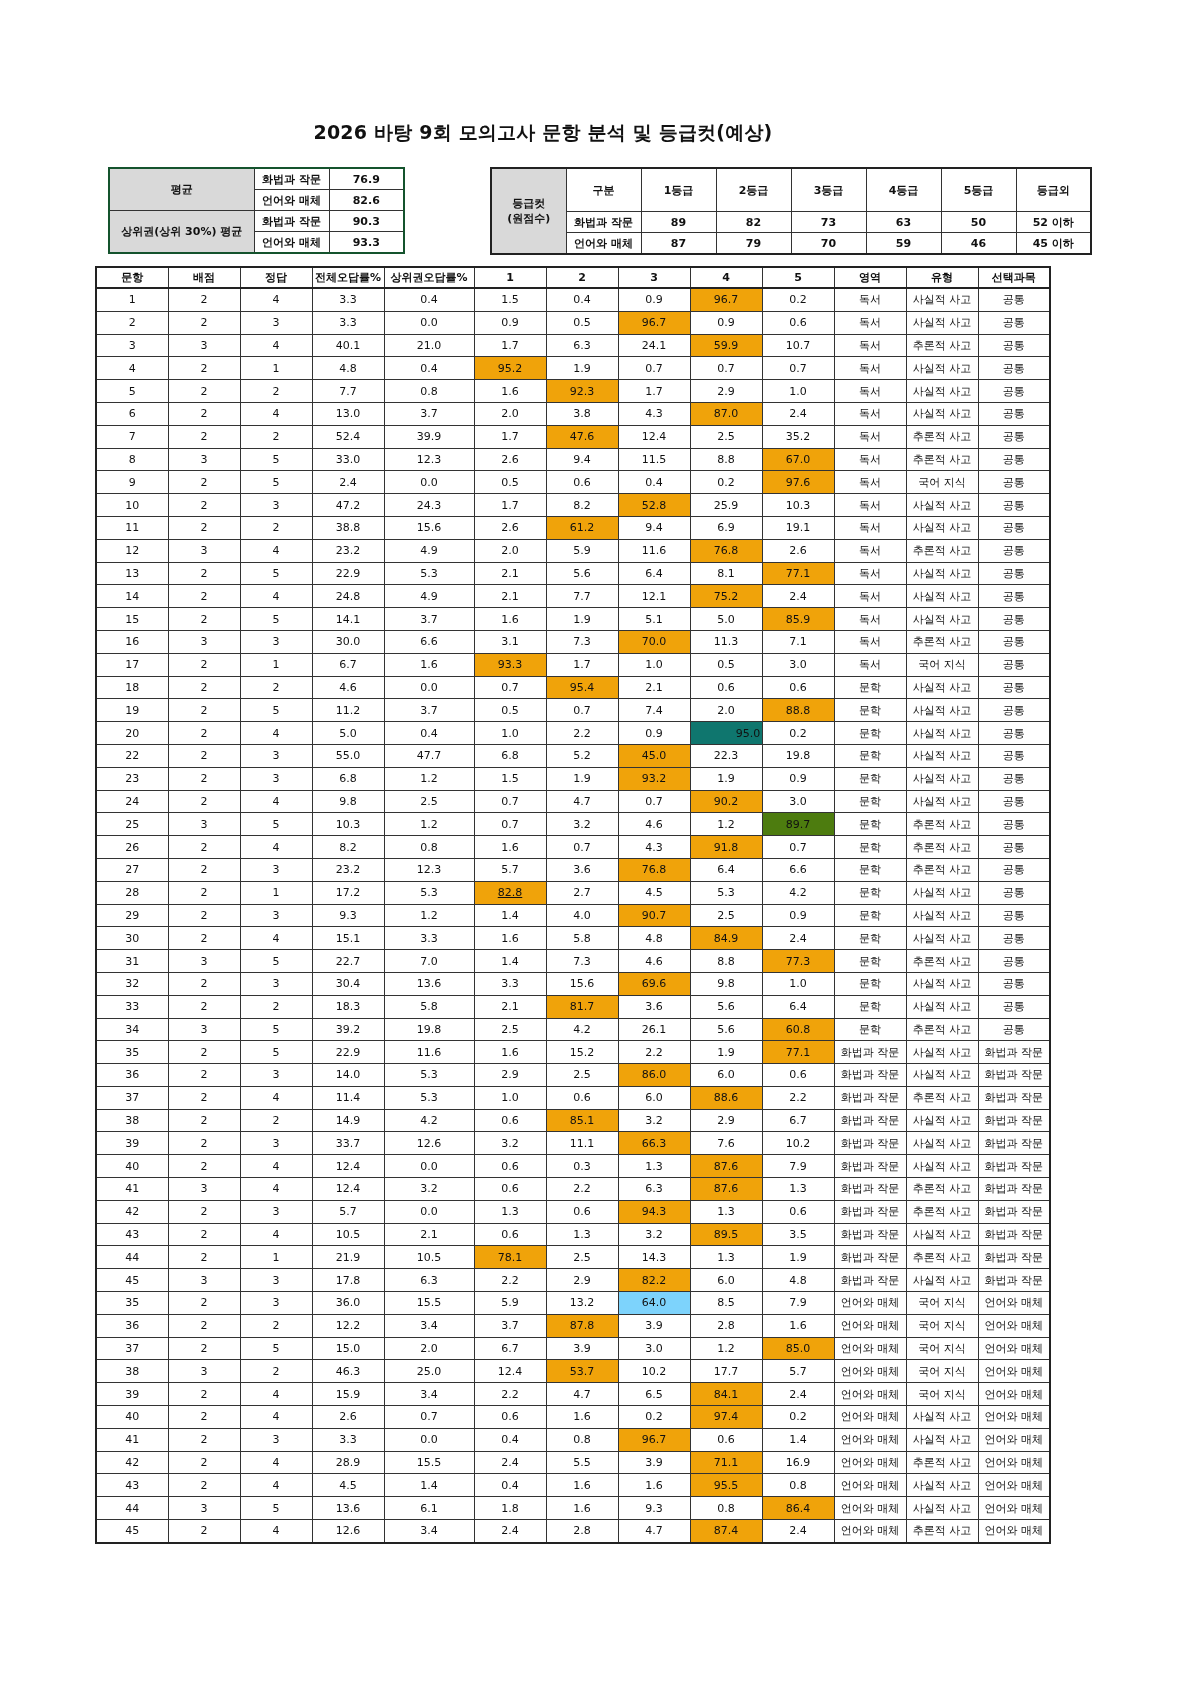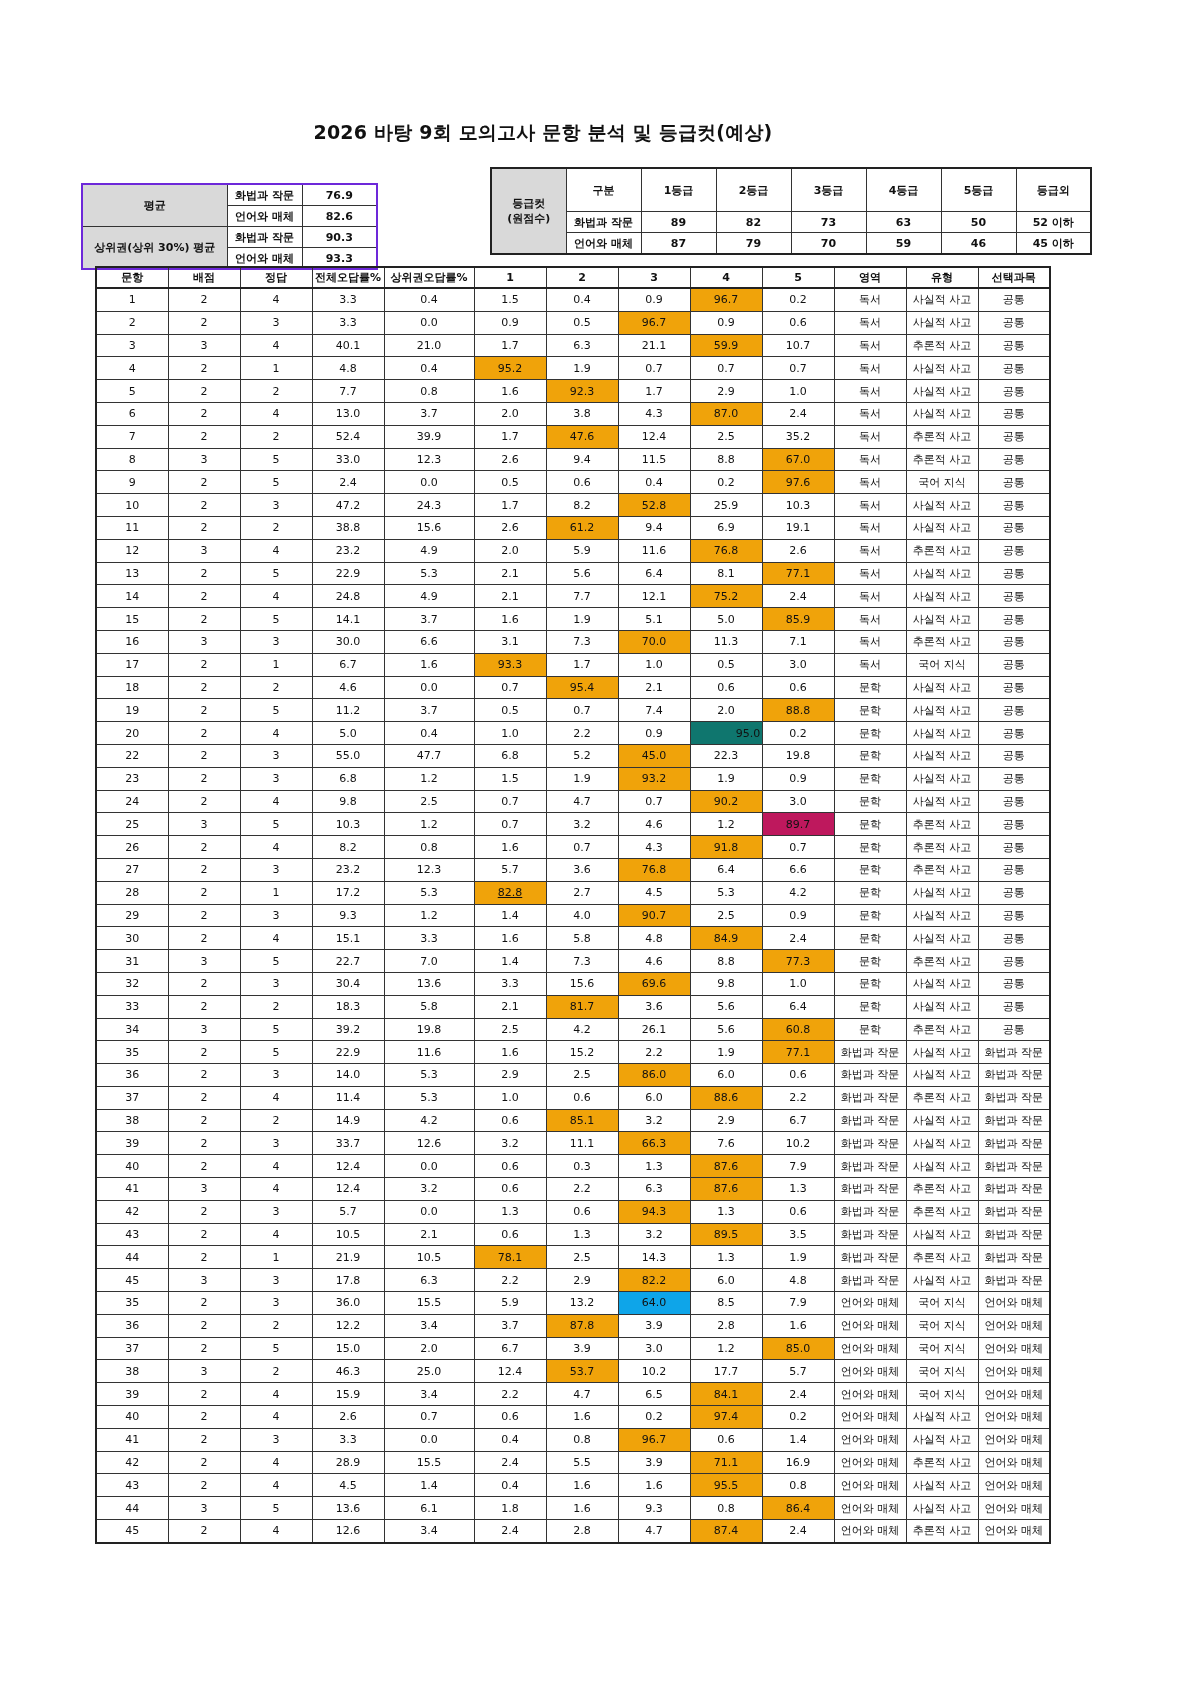--- a/index.html
+++ b/index.html
@@ -13,21 +13,21 @@
     text-align: center; font-size: 19px; font-weight: bold; letter-spacing: 0.2px;
   }
   table { border-collapse: collapse; position: absolute; }
   td, th {
     border: 1px solid #333; text-align: center; vertical-align: middle;
     padding: 0; font-size: 11px; font-weight: normal; white-space: nowrap; overflow: hidden;
   }
   .gray { background: #d9d9d9; }
   .bold { font-weight: bold; }
   
-  #avg-table { left: 81px; top: 167px; border: 2px solid #6d28d9; margin-top: 16px; }
+  #avg-table { left: 108px; top: 167px; border: 2px solid #14532d; }
   #avg-table td { height: 20px; }
   #cut-table { left: 490px; top: 167px; border: 2px solid #222; }
   #cut-table td { height: 20px; }
   #cut-table tr.hdr td { height: 42px; }
   
   #main-table { left: 95px; top: 266px; border: 2px solid #222; }
   #main-table th { font-weight: bold; height: 19px; border-bottom: 2px solid #222; font-size: 11px; }
   #main-table td { height: 21.8px; font-size: 11px; }
   #main-table td.hl { background: #f0a30a; }
 </style>
@@ -175,21 +175,21 @@
         <td>공통</td>
       </tr>
       <tr>
         <td>3</td>
         <td>3</td>
         <td>4</td>
         <td>40.1</td>
         <td>21.0</td>
         <td>1.7</td>
         <td>6.3</td>
-        <td>21.1</td>
+        <td>24.1</td>
         <td class="hl" style="background: rgb(240, 163, 10);">59.9</td>
         <td>10.7</td>
         <td>독서</td>
         <td>추론적 사고</td>
         <td>공통</td>
       </tr>
       <tr>
         <td>4</td>
         <td>2</td>
         <td>1</td>
@@ -492,21 +492,21 @@
       <tr>
         <td>25</td>
         <td>3</td>
         <td>5</td>
         <td>10.3</td>
         <td>1.2</td>
         <td>0.7</td>
         <td>3.2</td>
         <td>4.6</td>
         <td>1.2</td>
-        <td class="hl" style="background: #be185d; margin-top: 16px;">89.7</td>
+        <td class="hl" style="background: #4d7c0f; margin-top: 16px;">89.7</td>
         <td>문학</td>
         <td>추론적 사고</td>
         <td>공통</td>
       </tr>
       <tr>
         <td>26</td>
         <td>2</td>
         <td>4</td>
         <td>8.2</td>
         <td>0.8</td>
@@ -805,21 +805,21 @@
         <td>화법과 작문</td>
       </tr>
       <tr>
         <td>35</td>
         <td>2</td>
         <td>3</td>
         <td>36.0</td>
         <td>15.5</td>
         <td>5.9</td>
         <td>13.2</td>
-        <td class="hl" style="background: #0ea5e9; margin-left: 28px;">64.0</td>
+        <td class="hl" style="background: #7dd3fc; margin-left: 28px;">64.0</td>
         <td>8.5</td>
         <td>7.9</td>
         <td>언어와 매체</td>
         <td>국어 지식</td>
         <td>언어와 매체</td>
       </tr>
       <tr>
         <td>36</td>
         <td>2</td>
         <td>2</td>

